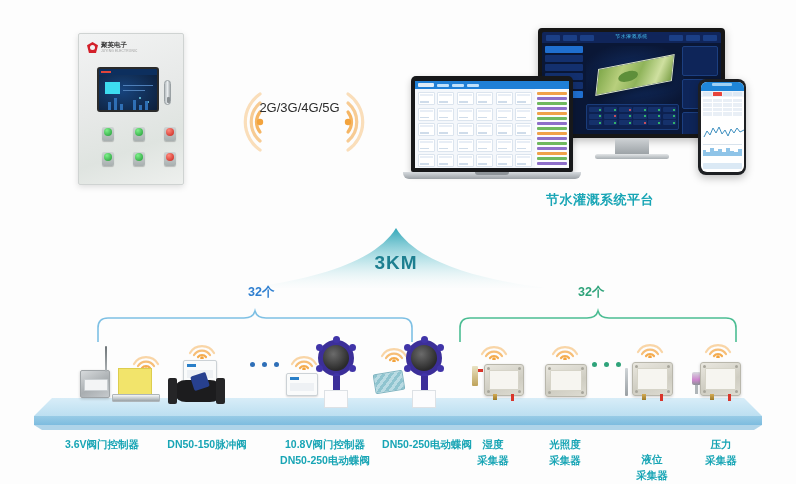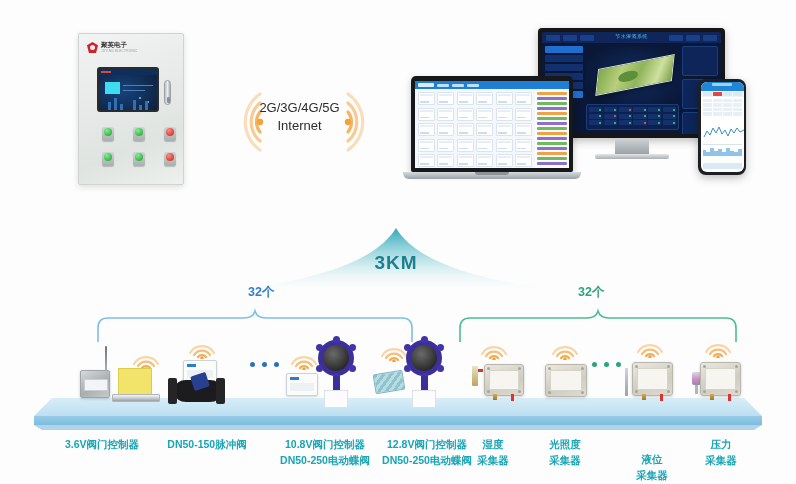--- a/index.html
+++ b/index.html
@@ -276,21 +276,20 @@
         <path d="M50 6 A 34 34 0 0 0 50 62" opacity=".35"></path>
         <path d="M50 15 A 25 25 0 0 0 50 53" opacity=".55"></path>
         <path d="M50 24 A 16 16 0 0 0 50 44" opacity=".8"></path>
       </g>
       <circle cx="50" cy="34" r="3.2" fill="#f3a33c"></circle>
     </svg>
   </div>
 
   <div id="net-label">
     <div>2G/3G/4G/5G</div>
-    <div>Internet</div>
   </div>
 
   <div class="wave-group" style="left:342px; top:88px;">
     <svg width="56" height="68" viewBox="0 0 56 68">
       <g fill="none" stroke="#f3a33c" stroke-width="3.2" stroke-linecap="round">
         <path d="M6 6 A 34 34 0 0 1 6 62" opacity=".35"></path>
         <path d="M6 15 A 25 25 0 0 1 6 53" opacity=".55"></path>
         <path d="M6 24 A 16 16 0 0 1 6 44" opacity=".8"></path>
       </g>
       <circle cx="6" cy="34" r="3.2" fill="#f3a33c"></circle>
@@ -458,20 +457,21 @@
           <div class="p-bar" style="height:40%"></div>
         <div class="p-bar" style="height:90%"></div>
           <div class="p-bar" style="height:60%"></div>
         <div class="p-bar" style="height:50%"></div>
           <div class="p-bar" style="height:80%"></div>
       </div>
       <div class="p-foot"></div>
     </div>
   </div>
 
+  <div class="caption" style="left:470px; top:191px; width:260px;">节水灌溉系统平台</div>
 
   <div id="fan">
     <svg width="300" height="62" viewBox="0 0 300 62">
       <defs>
         <linearGradient id="fang" x1="0" y1="0" x2="0" y2="1">
           <stop offset="0%" stop-color="#1f9fb2" stop-opacity=".92"></stop>
           <stop offset="55%" stop-color="#8fd3dc" stop-opacity=".55"></stop>
           <stop offset="100%" stop-color="#dff0f3" stop-opacity=".05"></stop>
         </linearGradient>
       </defs>
@@ -696,21 +696,20 @@
     <div>3.6V阀门控制器</div>
   </div>
   <div class="devlabel" style="left:147px; top:437px; width:120px;">
     <div>DN50-150脉冲阀</div>
   </div>
   <div class="devlabel" style="left:260px; top:437px; width:130px;">
     <div>10.8V阀门控制器</div>
     <div>DN50-250电动蝶阀</div>
   </div>
   <div class="devlabel" style="left:362px; top:437px; width:130px;">
-    <div>12.8V阀门控制器</div>
     <div>DN50-250电动蝶阀</div>
   </div>
 
   <div class="devlabel" style="left:458px; top:437px; width:70px;">
     <div>湿度</div>
     <div>采集器</div>
   </div>
   <div class="devlabel" style="left:526px; top:437px; width:78px;">
     <div>光照度</div>
     <div>采集器</div>

